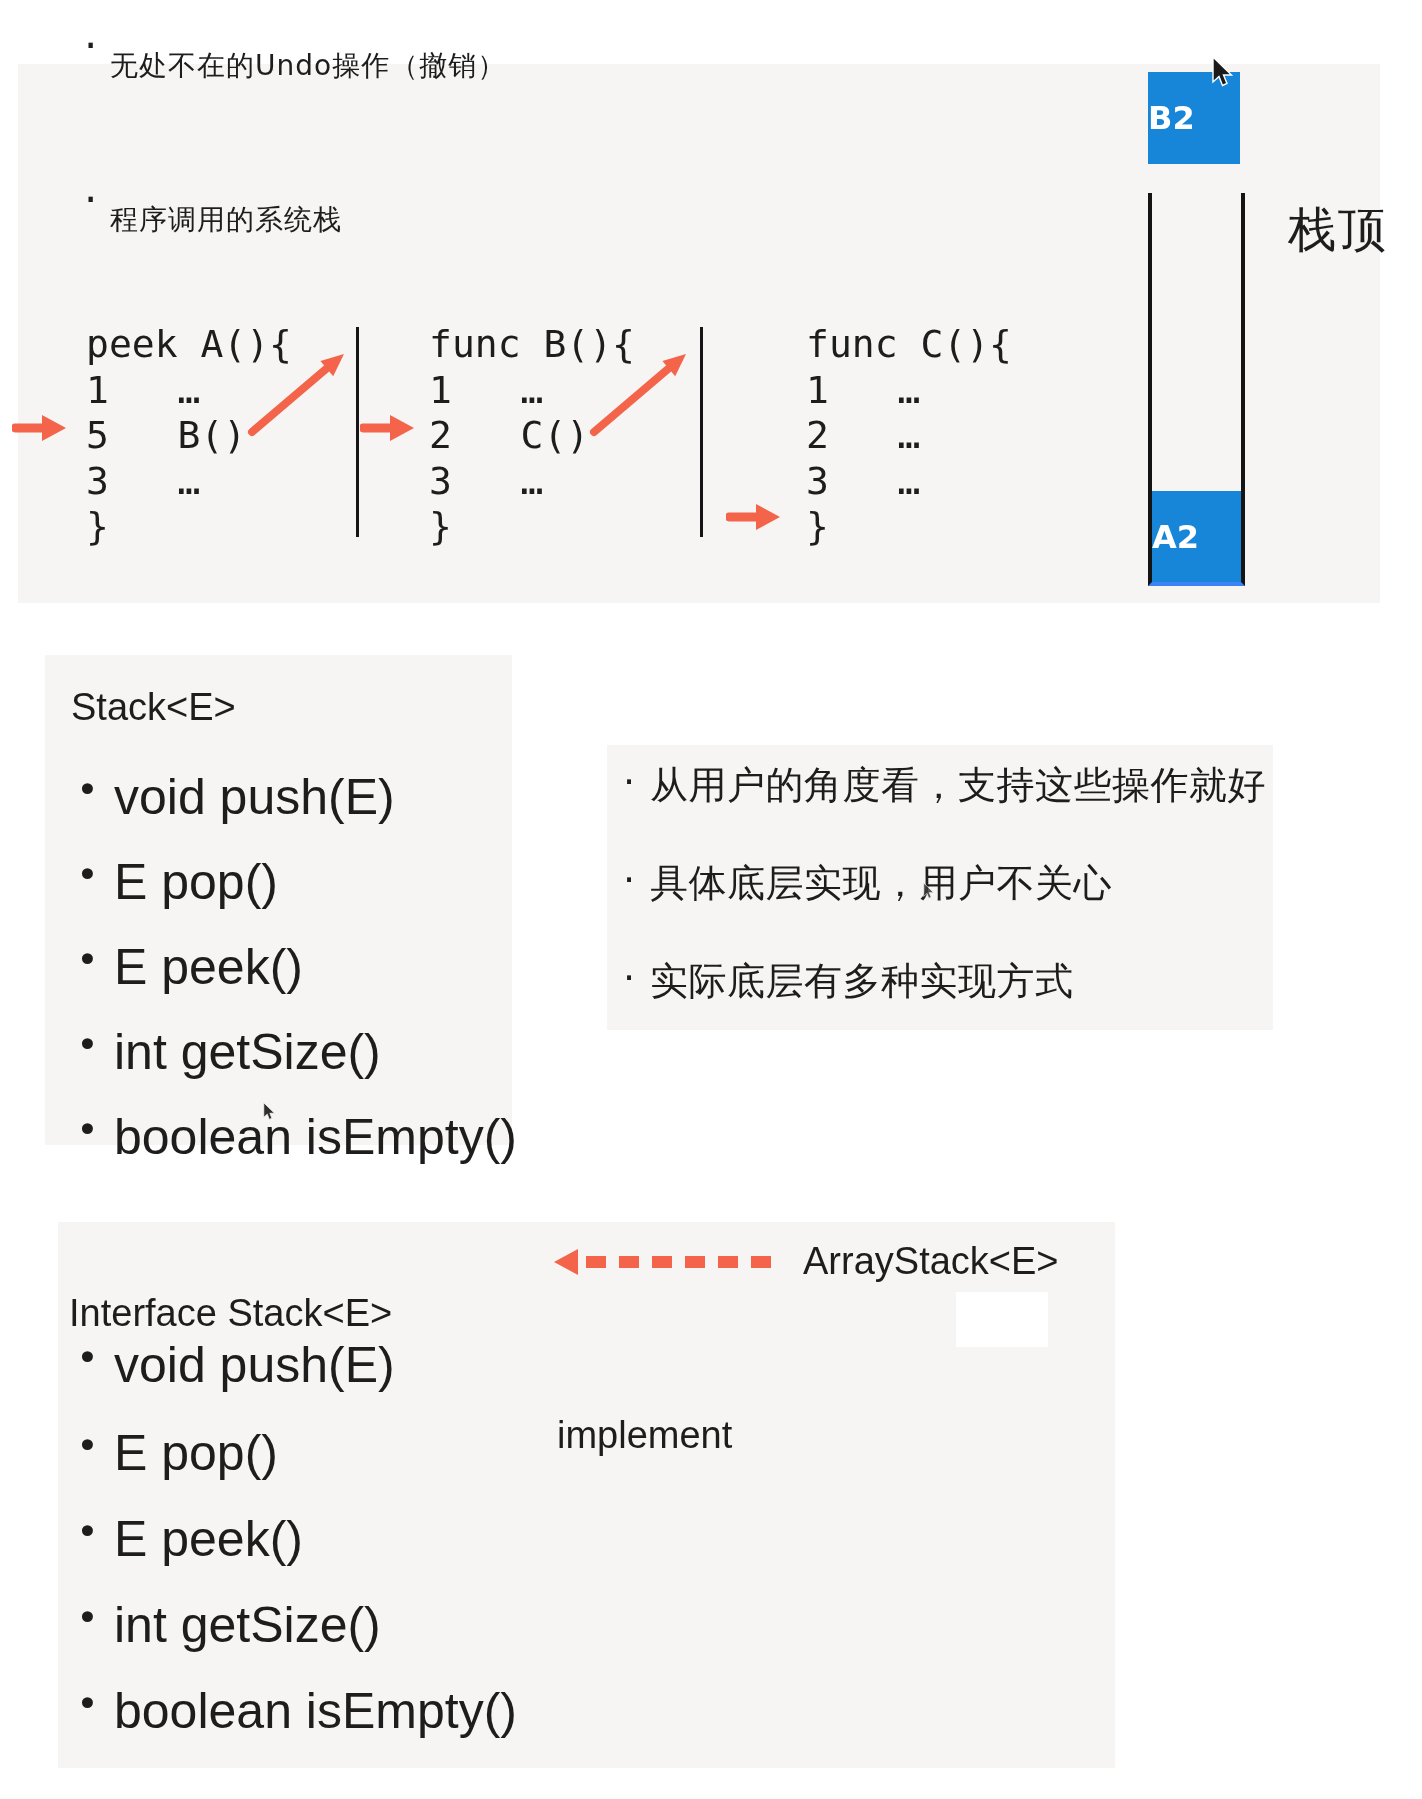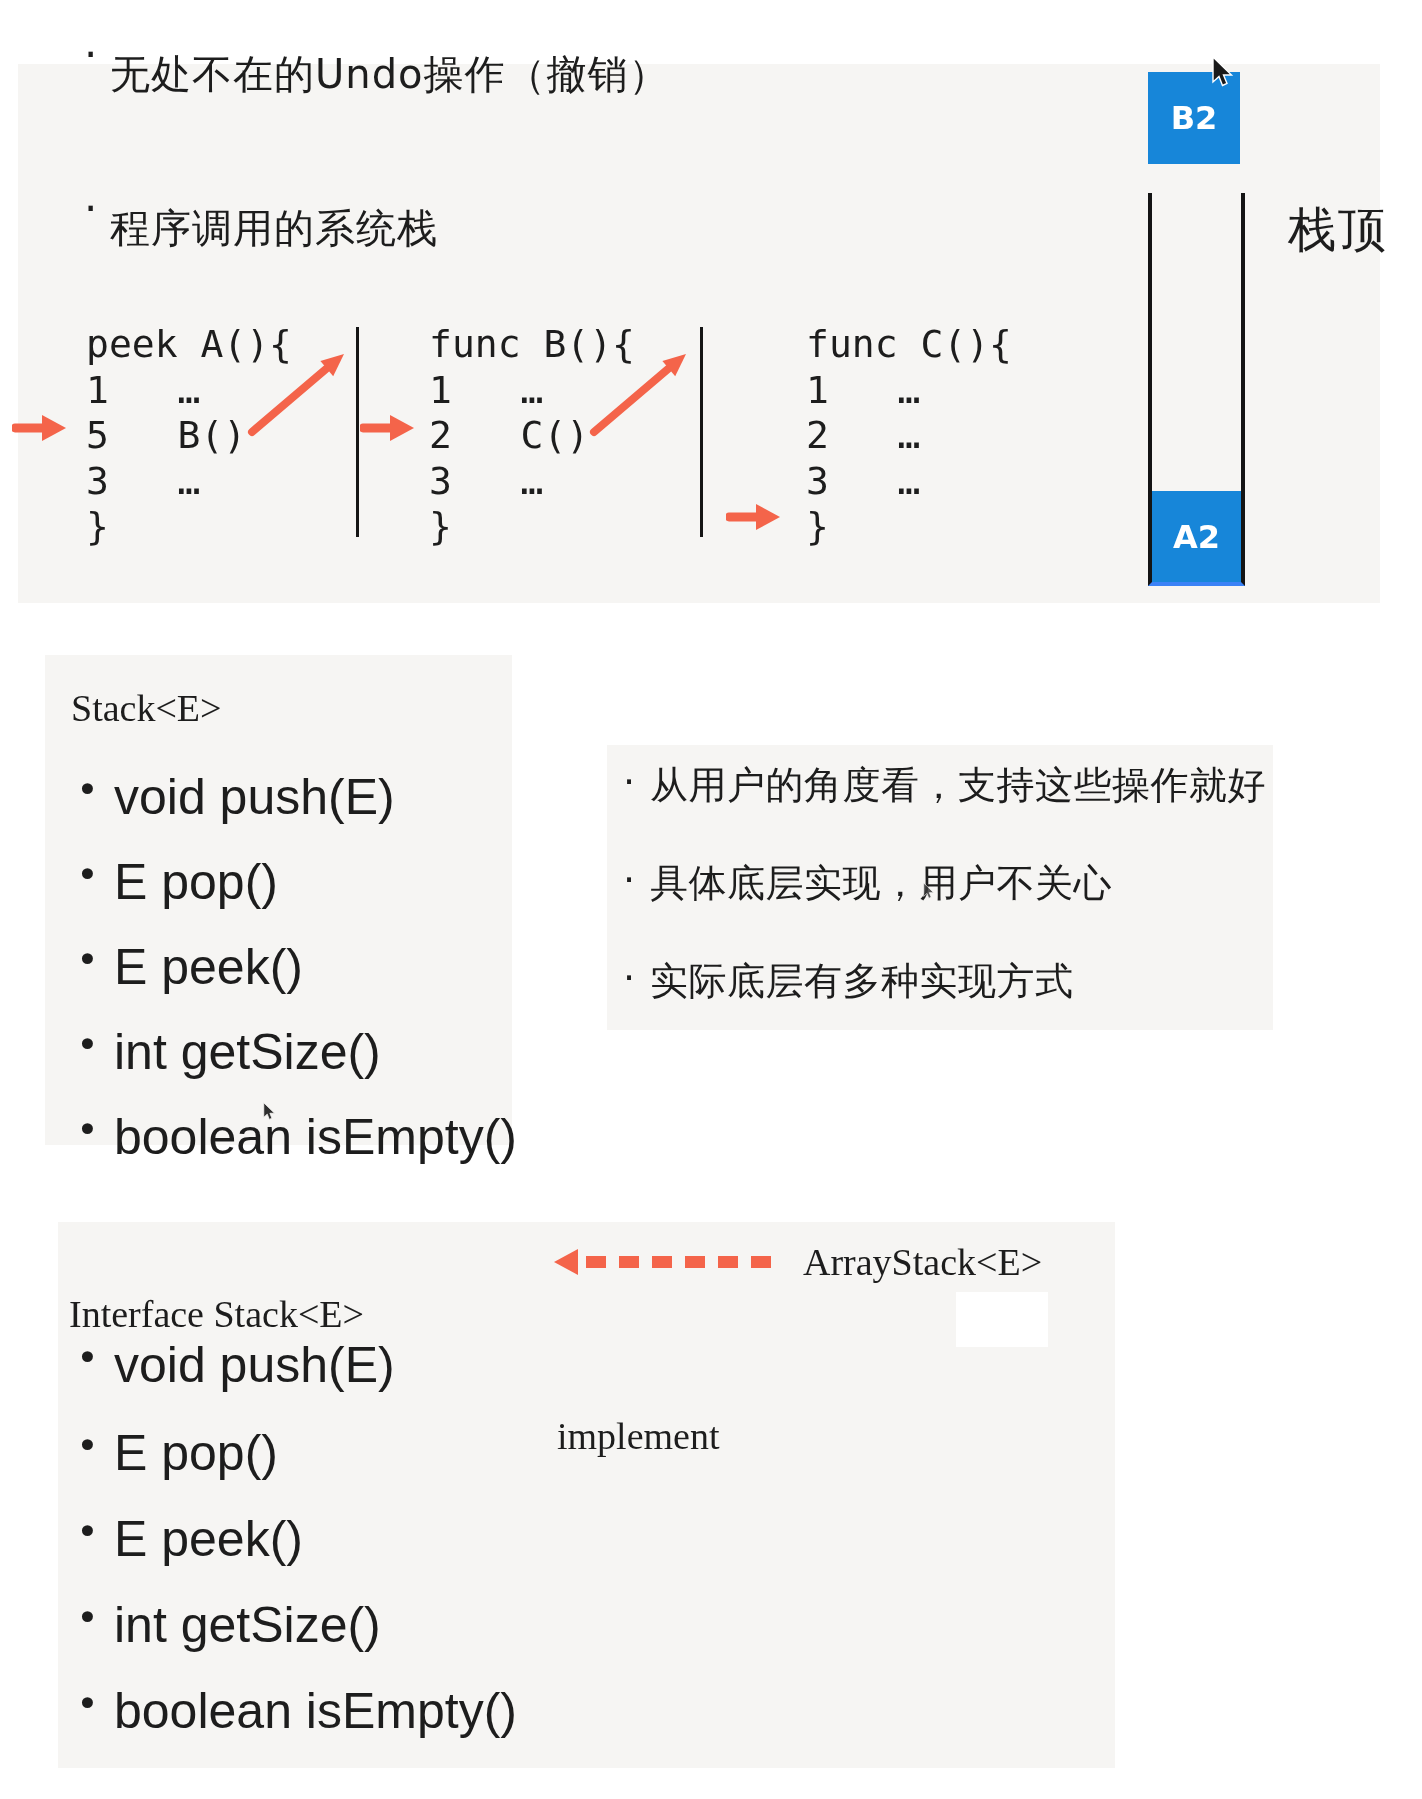--- a/index.html
+++ b/index.html
@@ -3,39 +3,39 @@
 <meta charset="utf-8">
 <style>
   html,body{margin:0;padding:0;}
   body{width:1422px;height:1799px;background:#ffffff;position:relative;overflow:hidden;
        font-family:"DejaVu Sans","Liberation Sans",sans-serif;color:#1d1d1d;}
   .abs{position:absolute;}
   .panel{position:absolute;background:#f6f5f3;}
   .cjk{font-family:"DejaVu Sans","Liberation Sans",sans-serif;color:#1d1d1d;}
   .title-row{position:absolute;display:flex;align-items:center;}
   .title-row .dot{font-size:42px;width:26px;}
-  .title-row .txt{font-size:40px;letter-spacing:1px;white-space:nowrap;margin-top:41px;}
+  .title-row .txt{font-size:28px;letter-spacing:1px;white-space:nowrap;margin-top:41px;}
   .code-col{position:absolute;}
   .code-line{font-family:"DejaVu Sans Mono","Liberation Mono",monospace;
              font-size:38px;line-height:45.5px;white-space:pre;color:#1d1d1d;}
   .vdivider{position:absolute;width:3px;background:#151515;}
   .list-row{position:absolute;display:flex;align-items:flex-start;}
   .list-row .mbullet{font-size:38px;width:38px;flex:0 0 38px;
                      font-family:"DejaVu Sans Mono","Liberation Mono",monospace;}
   .list-row .mtext{font-size:50px;white-space:pre;
                    font-family:Liberation Sans, sans-serif;}
   .note-row{position:absolute;display:flex;align-items:flex-start;}
   .note-row .ndot{font-size:38px;width:27px;flex:0 0 27px;}
   .note-row .ntext{font-size:38px;letter-spacing:0.5px;white-space:nowrap;}
-  .mono-head{position:absolute;font-family:Liberation Serif, serif;
+  .mono-head{position:absolute;font-family:Liberation Sans, sans-serif;
              font-size:38px;white-space:pre;color:#1d1d1d;}
   .stack-wall{position:absolute;border-left:4px solid #141414;border-right:4px solid #141414;
               border-bottom:4px solid #3b82f6;background:transparent;}
   .blue-box{position:absolute;background:#1786d9;color:#ffffff;
-            display:flex;align-items:center;justify-content:center;
+            display:flex;align-items:center;
             font-weight:bold;font-size:32px;
             font-family:"DejaVu Sans","Liberation Sans",sans-serif;}
   .white-patch{position:absolute;background:#ffffff;}
   svg{display:block;}
 </style>
 </head>
 <body>
 
 <div class="panel" style="left:18px;top:64px;width:1362px;height:539px"></div>
 

